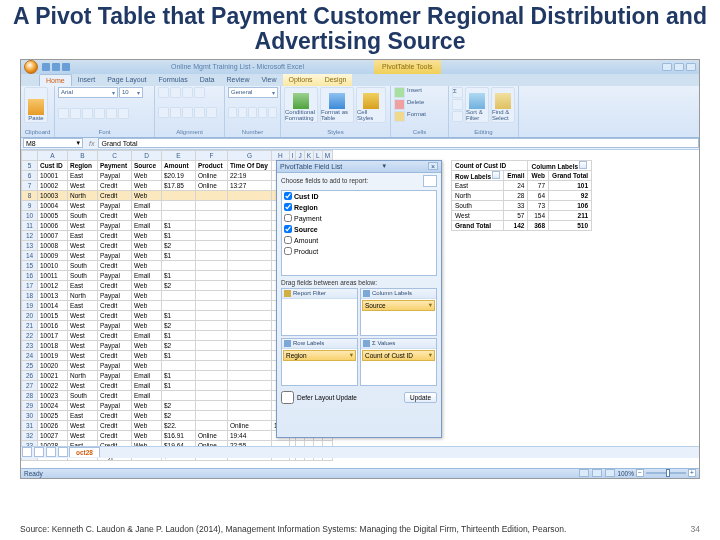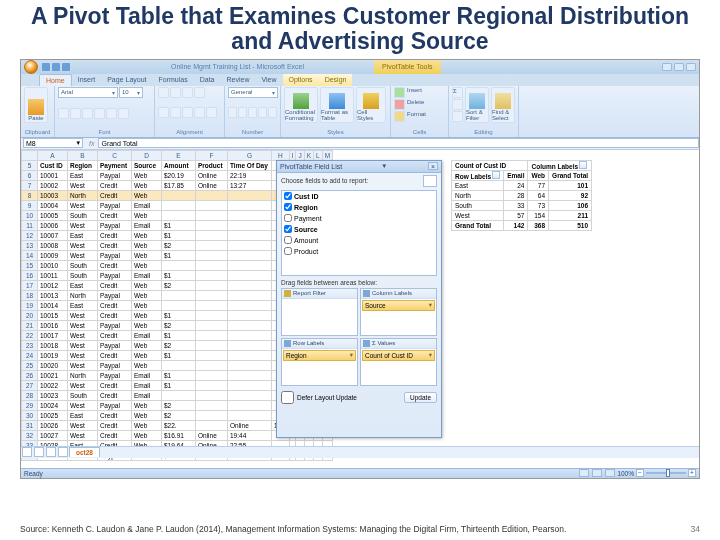--- a/index.html
+++ b/index.html
@@ -85,21 +85,21 @@
   .ic-cond{background:linear-gradient(#9cd090,#4fa33d);}
   .ic-fmt{background:linear-gradient(#8ec1f0,#3c8ad8);}
   .ic-cell{background:linear-gradient(#f0d060,#d8a020);}
   .ic-ins{background:#a8e0a0;} .ic-del{background:#f0a0a0;} .ic-fmt2{background:#f0d88c;}
   .ic-sort{background:linear-gradient(#b0d8f0,#70b0e0);}
   .ic-find{background:linear-gradient(#f0e0a0,#e0c060);}
 </style>
 </head>
 <body>
 
-<div class="slide-title">A Pivot Table that Examines Customer Regional Distribution and Advertising Source</div>
+<div class="slide-title">A Pivot Table that Payment Customer Regional Distribution and Advertising Source</div>
 
 <div class="screenshot">
 
   <div class="titlebar">
     <div class="office-orb"></div>
     <div class="qat-icon"></div>
     <div class="qat-icon"></div>
     <div class="qat-icon"></div>
     <span class="titlebar-text">Online Mgmt Training List - Microsoft Excel</span>
     <span class="contextual">PivotTable Tools</span>

